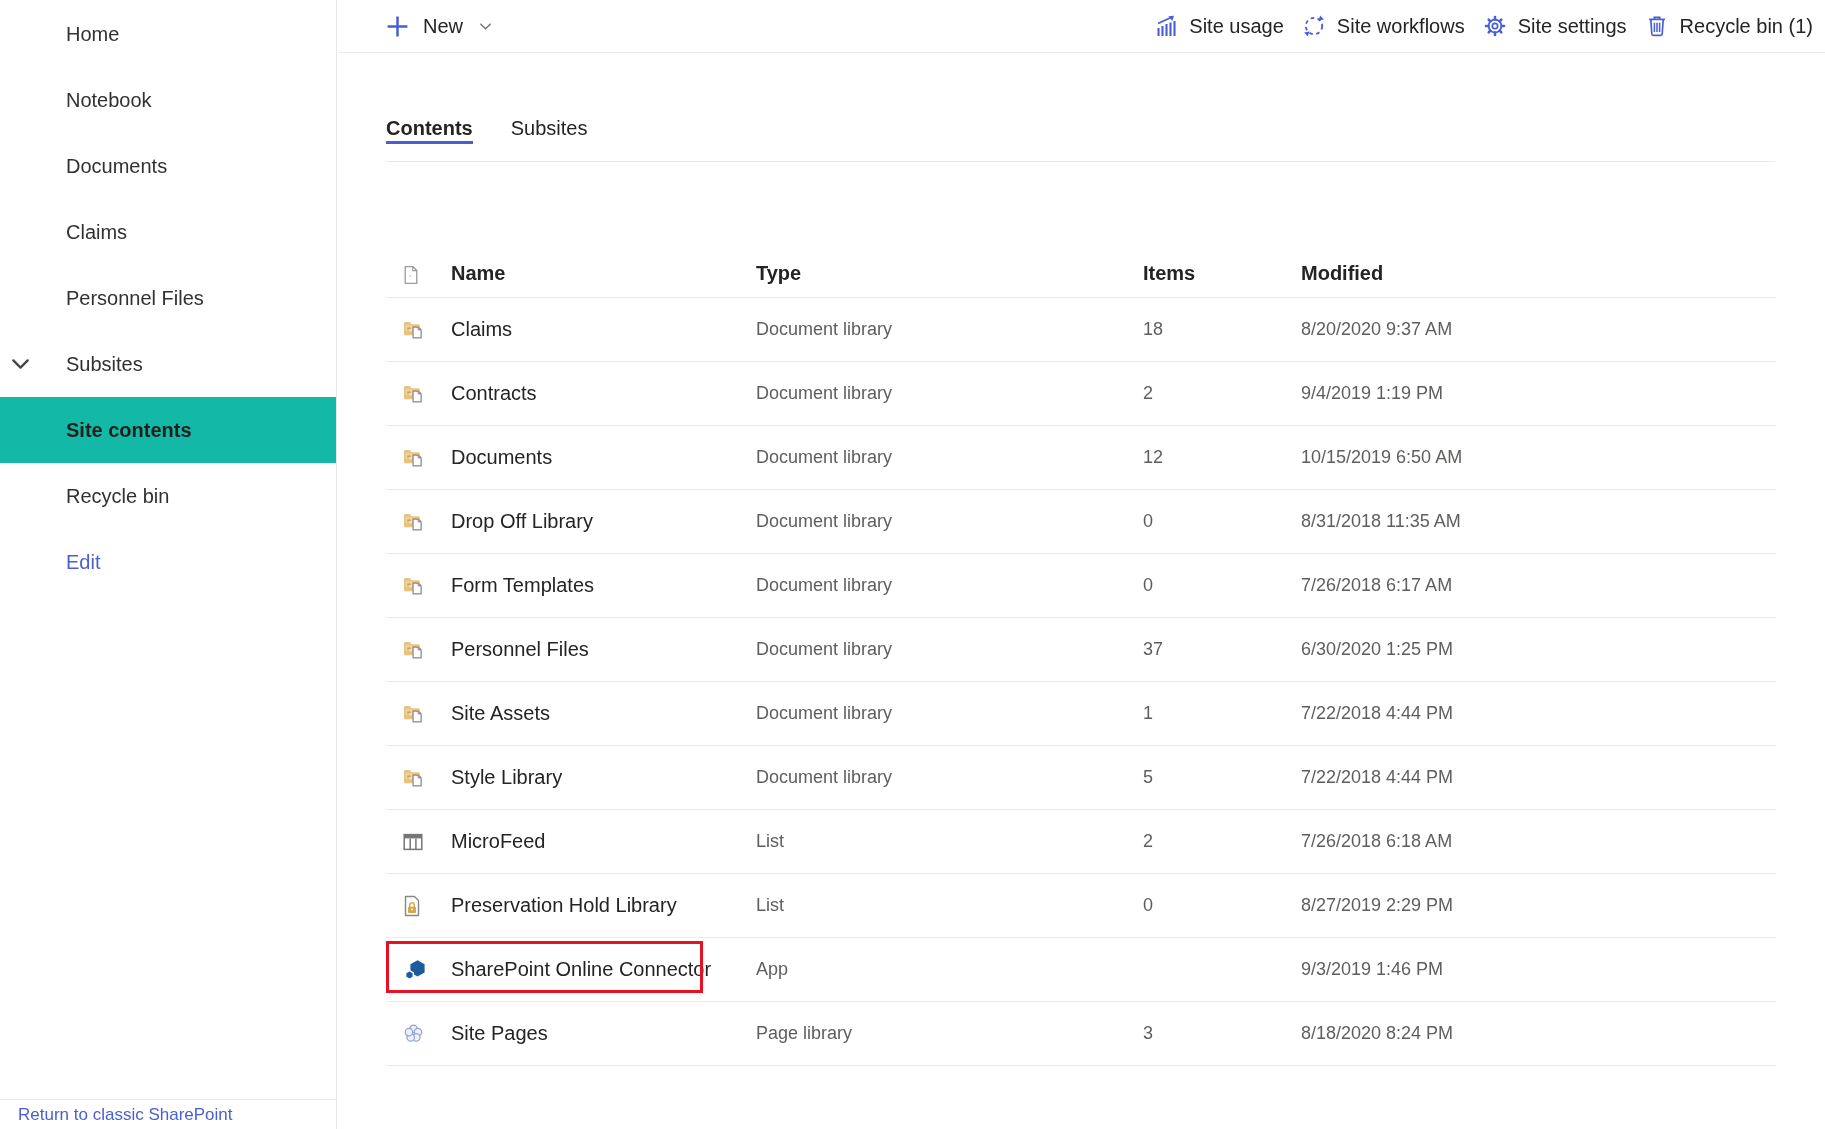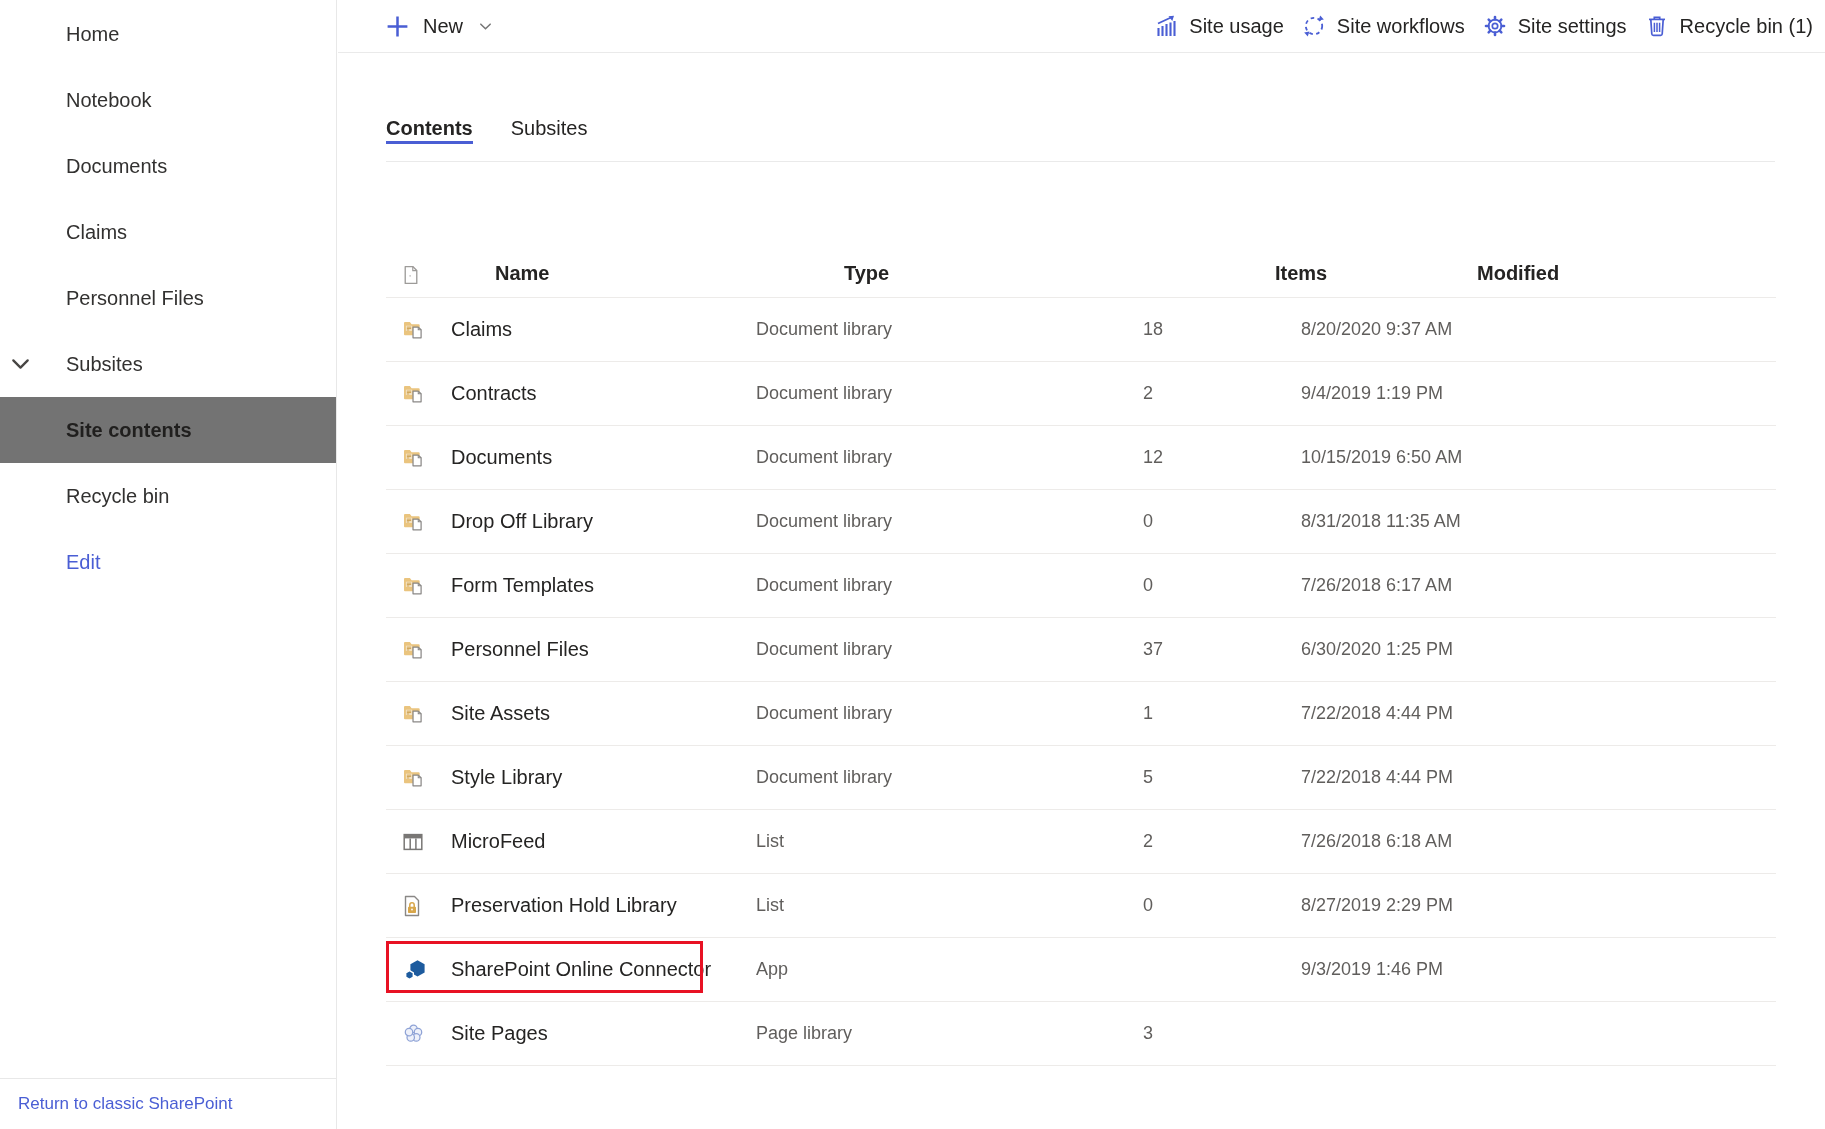--- a/index.html
+++ b/index.html
@@ -6,42 +6,42 @@
   body{
     width:1825px;height:1129px;position:relative;overflow:hidden;
     background:#fff;color:#252423;
     font-family:"Liberation Sans", sans-serif;
     -webkit-font-smoothing:antialiased;
   }
   
   .sidebar{position:absolute;left:0;top:0;bottom:0;width:337px;background:#fff;border-right:1px solid #e8e8e8;box-sizing:border-box;}
   .nav{padding-top:1px;}
   .nav-item{height:66px;display:flex;align-items:center;padding-left:66px;font-size:20px;color:#323130;position:relative;cursor:pointer;}
-  .nav-item.selected{background:#737373;font-weight:bold;color:#201f1e;}
+  .nav-item.selected{background:#14b8a6;font-weight:bold;color:#201f1e;}
   .nav-item.link{color:#4a5ed4;}
   .nav-chev{position:absolute;left:9px;top:50%;transform:translateY(-50%);width:23px;height:23px;color:#484644;}
-  .sidebar-footer{position:absolute;left:0;right:0;bottom:0;height:51px;border-top:1px solid #e8e8e8;display:flex;align-items:center;padding-left:18px;box-sizing:border-box;}
+  .sidebar-footer{position:absolute;left:0;right:0;bottom:0;height:30px;border-top:1px solid #e8e8e8;display:flex;align-items:center;padding-left:18px;box-sizing:border-box;}
   .sidebar-footer a{font-size:17px;color:#4a5ed4;text-decoration:none;cursor:pointer;}
   
   .main{position:absolute;left:338px;top:0;right:0;bottom:0;background:#fff;}
   .commandbar{height:53px;border-bottom:1px solid #eaeaea;display:flex;align-items:center;padding:0 12px 0 47px;box-sizing:border-box;}
   .cb-new{display:flex;align-items:center;gap:13px;font-size:20px;color:#252423;cursor:pointer;}
   .cb-new .chev{width:15px;height:15px;color:#767676;margin-left:2px;}
   .cb-right{margin-left:auto;display:flex;align-items:flex-end;gap:18px;}
   .cb-action{display:flex;align-items:center;gap:11px;font-size:20px;color:#252423;cursor:pointer;white-space:nowrap;}
   .cb-ic{width:24px;height:24px;color:#4a5ed4;flex:none;}
   
   .tabs{margin:62px 0 0 48px;display:flex;gap:38px;font-size:20px;line-height:26px;}
   .tab{color:#252423;cursor:pointer;}
   .tab.active{font-weight:bold;border-bottom:3px solid #4a5ed4;}
   .tabstrip{height:1px;background:#eaeaea;margin:17px 50px 0 48px;}
   
   .table{margin-left:48px;width:1390px;}
   .thead,.trow{display:grid;grid-template-columns:65px 305px 387px 158px 1fr;box-sizing:border-box;}
-  .thead{height:136px;align-items:end;padding-bottom:12px;border-bottom:1px solid #edebe9;font-weight:bold;font-size:20px;color:#252423;gap:44px;}
+  .thead{height:136px;align-items:end;padding-bottom:12px;border-bottom:1px solid #edebe9;font-weight:bold;font-size:20px;color:#252423;}
   .trow{height:64px;align-items:center;border-bottom:1px solid #edebe9;position:relative;cursor:pointer;}
   .icon-cell{padding-left:17px;display:flex;align-items:center;}
   .name-cell{font-size:20px;color:#252423;}
   .sub{font-size:18px;color:#605e5c;}
   .red-box{position:absolute;left:0;top:3px;width:317px;height:52px;border:3px solid #e81123;box-sizing:border-box;pointer-events:none;}
   .hidden-defs{position:absolute;width:0;height:0;overflow:hidden;}
 </style>
 </head>
 <body>
 
@@ -343,15 +343,16 @@
     </div>
     <div class="trow">
       <span class="icon-cell">
           <svg width="21" height="21">
             <use href="#sym-pages"></use>
           </svg>
         </span>
       <span class="name-cell">Site Pages</span>
       <span class="sub">Page library</span>
       <span class="sub">3</span>
+      <span class="sub">8/18/2020 8:24 PM</span>
     </div>
   </div>
 </div>
 
 </body></html>

